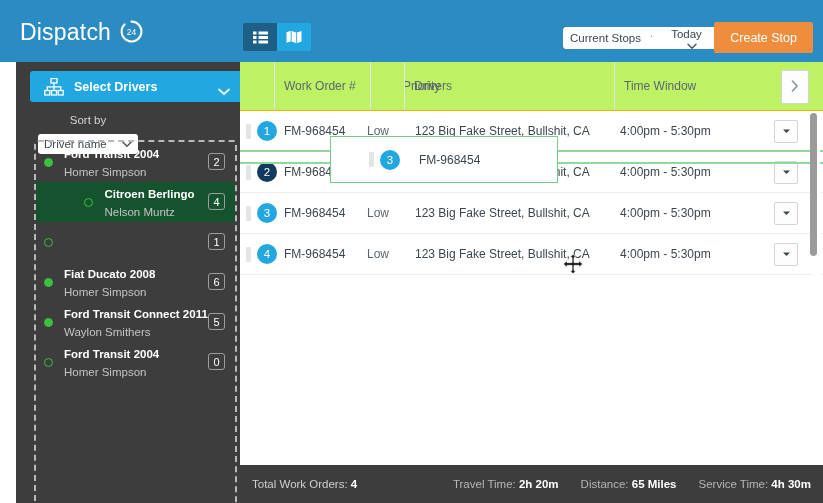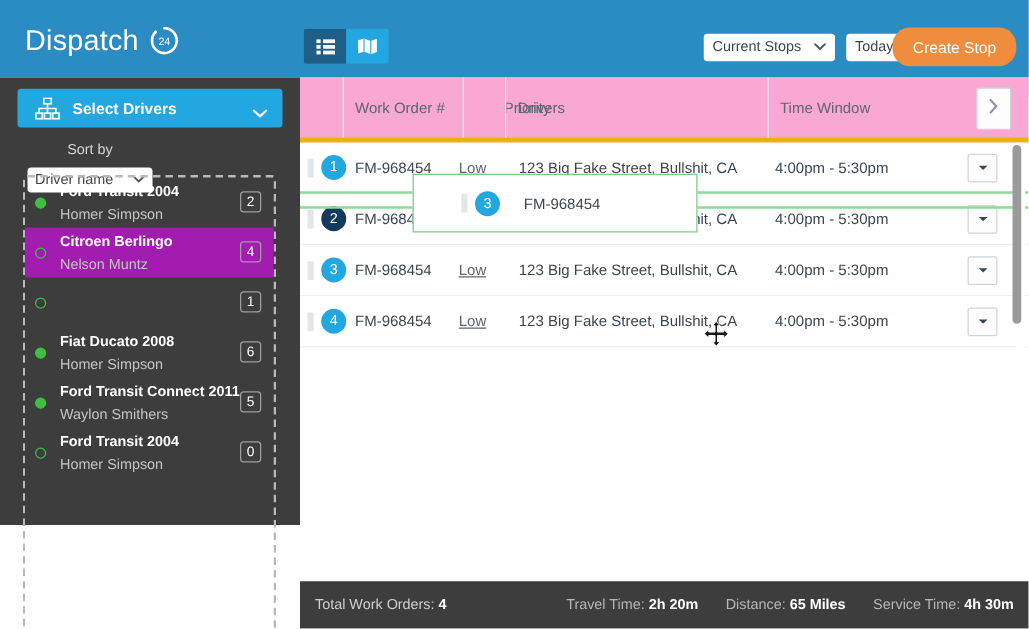--- a/index.html
+++ b/index.html
@@ -23,21 +23,20 @@
   .topbar {
     position: absolute;
     left: 0; top: 0;
     width: 823px; height: 62px;
     background: #2b8cc4;
   }
   .brand {
     position: absolute;
     left: 20px; top: 19px;
     display: flex;
-    align-items: center;
     gap: 8px;
   }
   .brand-text {
     color: #ffffff;
     font-size: 23px;
     letter-spacing: .2px;
   }
   .brand-badge {
     width: 25px; height: 25px;
     position: relative;
@@ -80,41 +79,41 @@
     color: #3b4650;
     padding: 0 6px;
     display: flex;
     align-items: center;
     justify-content: space-between;
     cursor: pointer;
     box-sizing: border-box;
   }
   .sel .cv { margin-left: 10px; }
   #sel-stops { left: 323px; width: 105px; }
-  #sel-date  { left: 437px; width: 69px; }
+  #sel-date  { left: 412px; width: 69px; flex-direction: column; }
 
   .create-stop {
     position: absolute;
     right: 10px; top: 22px;
     height: 31px;
     padding: 0 16px;
     background: #ef8d3c;
     color: #ffffff;
     border: none;
-    border-radius: 14px;
+    border-radius: 2px;
     font-family: "Liberation Sans", sans-serif;
     font-size: 12.5px;
     cursor: pointer;
   }
 
   
   .sidebar {
     position: absolute;
-    left: 0; top: 62px;
-    width: 240px; height: 358px;
+    left: 16px; top: 62px;
+    width: 240px; height: 441px;
     background: #3d3d3d;
     box-sizing: border-box;
   }
   .select-drivers {
     position: absolute;
     left: 14px; top: 9px;
     width: 212px; height: 31px;
     background: #23a7e0;
     border-radius: 3px;
     display: flex;
@@ -168,21 +167,21 @@
     box-sizing: border-box;
     overflow: hidden;
   }
   .driver-item {
     position: relative;
     height: 40px;
     display: flex;
     align-items: center;
     cursor: pointer;
   }
-  .driver-item.selected { background: #a21caf; }
+  .driver-item.selected { background: #14532d; justify-content: center; }
   .dot {
     width: 9px; height: 9px;
     border-radius: 50%;
     margin-left: 8px;
     box-sizing: border-box;
     flex: 0 0 auto;
   }
   .dot.on { background: #3ec03e; border: 1px solid #3ec03e; }
   .dot.off { background: transparent; border: 1px solid #3ec03e; }
   .dv-text { margin-left: 11px; line-height: 1.15; }
@@ -214,22 +213,22 @@
   
   .main {
     position: absolute;
     left: 240px; top: 62px;
     width: 583px; height: 441px;
     background: #ffffff;
   }
   .thead {
     position: relative;
     height: 48px;
-    background: #f9a8d4;
-    border-bottom: 4px solid #eab308;
+    background: #bef264;
+    border-bottom: 1px solid #eab308;
   }
   .th {
     position: absolute;
     top: 0;
     height: 48px;
     display: flex;
     align-items: center;
     color: #5b6670;
     font-size: 12px;
     border-left: 1px solid #e2e6ea;
@@ -284,21 +283,21 @@
     display: flex;
     align-items: center;
     justify-content: center;
   }
   .cell {
     position: absolute;
     font-size: 12px;
     color: #3b4650;
   }
   .c-wo   { left: 44px; }
-  .c-prio { left: 127px; text-decoration: underline; }
+  .c-prio { left: 127px; }
   .c-addr { left: 175px; }
   .c-time { left: 380px; }
   .prio-high { color: #e8593f; }
   .prio-low  { color: #5b6670; }
   .rowmenu {
     position: absolute;
     right: 25px; top: 9px;
     width: 22px; height: 21px;
     border: 1px solid #cfd5da;
     background: #fdfdfd;

